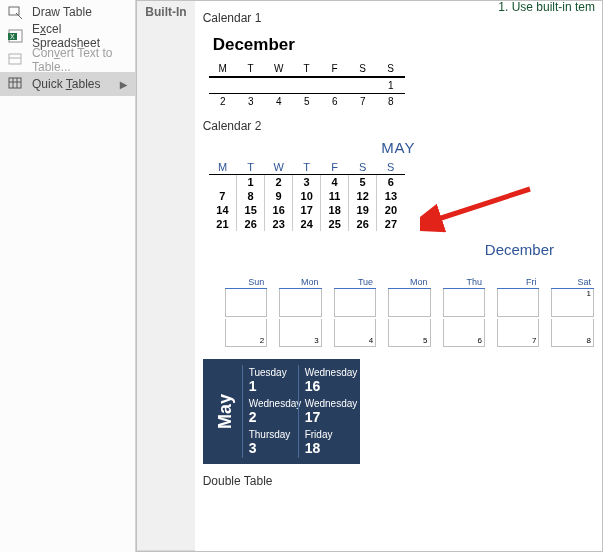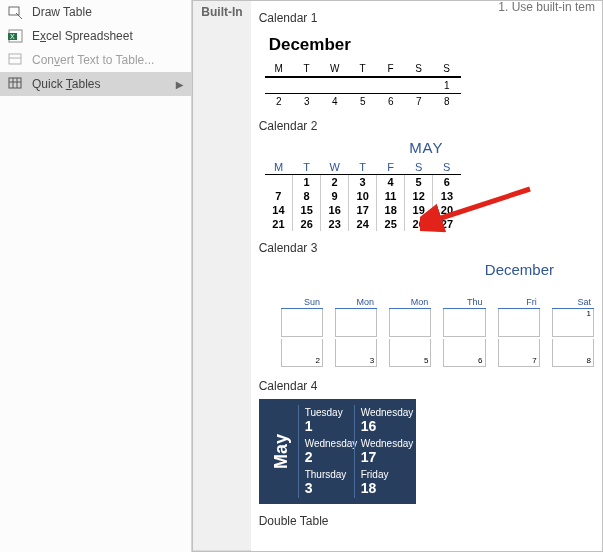--- a/index.html
+++ b/index.html
@@ -51,21 +51,21 @@
 .cal4-card { display: inline-flex; background: #283e5e; color: #fff; padding: 6px; }
 .cal4-month { writing-mode: vertical-rl; transform: rotate(180deg); font-size: 18px; font-weight: bold; padding: 0 6px; text-align: center; }
 .cal4-cols { display: flex; gap: 0; }
 .cal4-col { width: 56px; }
 .cal4-cell { border-left: 1px solid #4a6a9a; padding: 2px 6px; }
 .cal4-dow { font-size: 10px; }
 .cal4-num { font-size: 14px; font-weight: bold; }
 
 .arrow { position: absolute; top: 185px; left: 420px; pointer-events: none; }
 
-.top-hint { position:absolute; top:0; right:8px; font-size:12px; color:#737373; }
+.top-hint { position:absolute; top:0; right:8px; font-size:12px; color:#14532d; }
 
 
 .gallery-body::-webkit-scrollbar { width: 14px; }
 .gallery-body::-webkit-scrollbar-track { background: #f0f0f0; }
 .gallery-body::-webkit-scrollbar-thumb { background: #c0c0c0; }
 </style>
 </head>
 <body>
 
 <div class="top-hint">1. Use built-in tem</div>
@@ -203,21 +203,20 @@
                 <td>24</td>
                 <td>25</td>
                 <td>26</td>
                 <td>27</td>
               </tr>
         </tbody>
           </table>
       </div>
 
       <div class="cal3">
-        <div class="cal-title">Calendar 3</div>
         <div class="cal3-month">December</div>
         <div class="cal3-grid">
           <div class="cal3-col">
               <div class="cal3-dayhdr">Sun</div>
               <div class="cal3-box first">
                 <span class="corner-top"></span>
               </div>
               <div class="cal3-box first">
                 <span class="corner">2</span>
               </div>
@@ -225,20 +224,29 @@
           <div class="cal3-col">
               <div class="cal3-dayhdr">Mon</div>
               <div class="cal3-box">
                 <span class="corner-top"></span>
               </div>
               <div class="cal3-box">
                 <span class="corner">3</span>
               </div>
             </div>
           <div class="cal3-col">
+              <div class="cal3-dayhdr">Tue</div>
+              <div class="cal3-box">
+                <span class="corner-top"></span>
+              </div>
+              <div class="cal3-box">
+                <span class="corner">4</span>
+              </div>
+            </div>
+          <div class="cal3-col">
               <div class="cal3-dayhdr">Mon</div>
               <div class="cal3-box">
                 <span class="corner-top"></span>
               </div>
               <div class="cal3-box">
                 <span class="corner">5</span>
               </div>
             </div>
           <div class="cal3-col">
               <div class="cal3-dayhdr">Thu</div>
@@ -264,21 +272,20 @@
                 <span class="corner-top">1</span>
               </div>
               <div class="cal3-box">
                 <span class="corner">8</span>
               </div>
             </div>
         </div>
       </div>
 
       <div class="cal4">
-        <div class="cal-title">Calendar 4</div>
         <div class="cal4-card">
           <div class="cal4-month">May</div>
           <div class="cal4-cols">
             <div class="cal4-col">
               <div class="cal4-cell">
                   <div class="cal4-dow">Tuesday</div>
                   <div class="cal4-num">1</div>
                 </div>
               <div class="cal4-cell">
                   <div class="cal4-dow">Wednesday</div>

